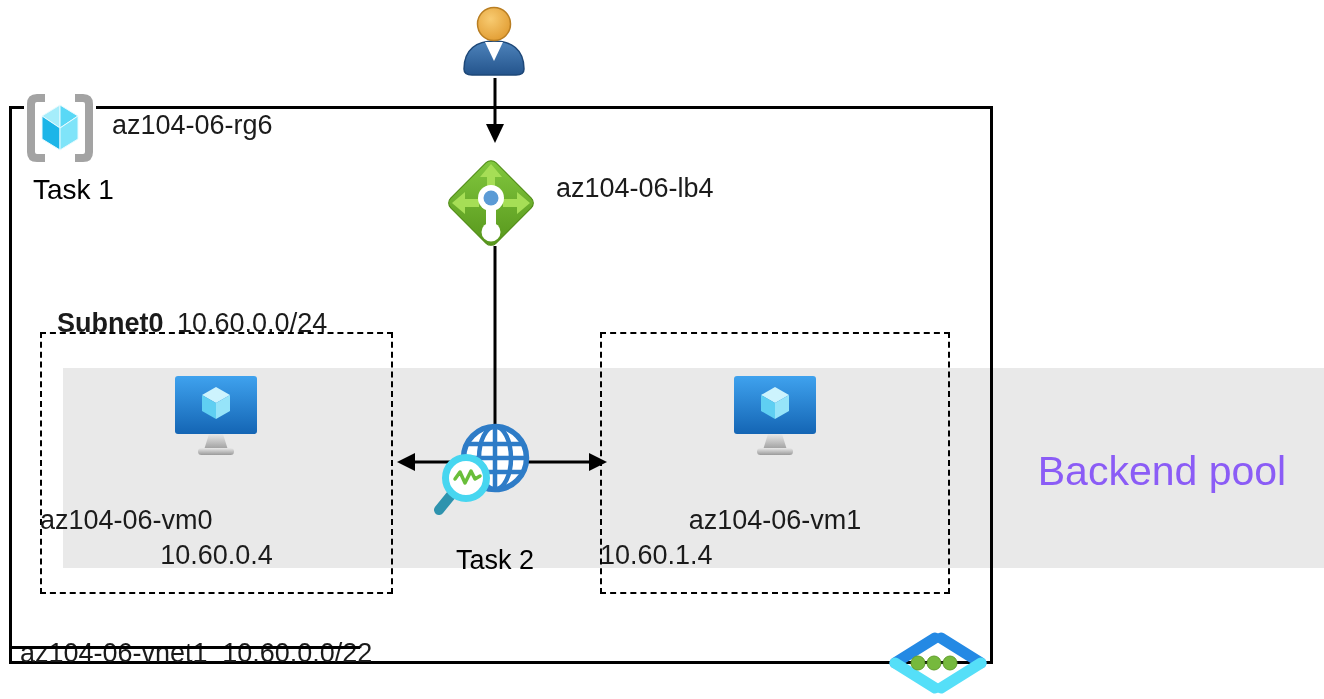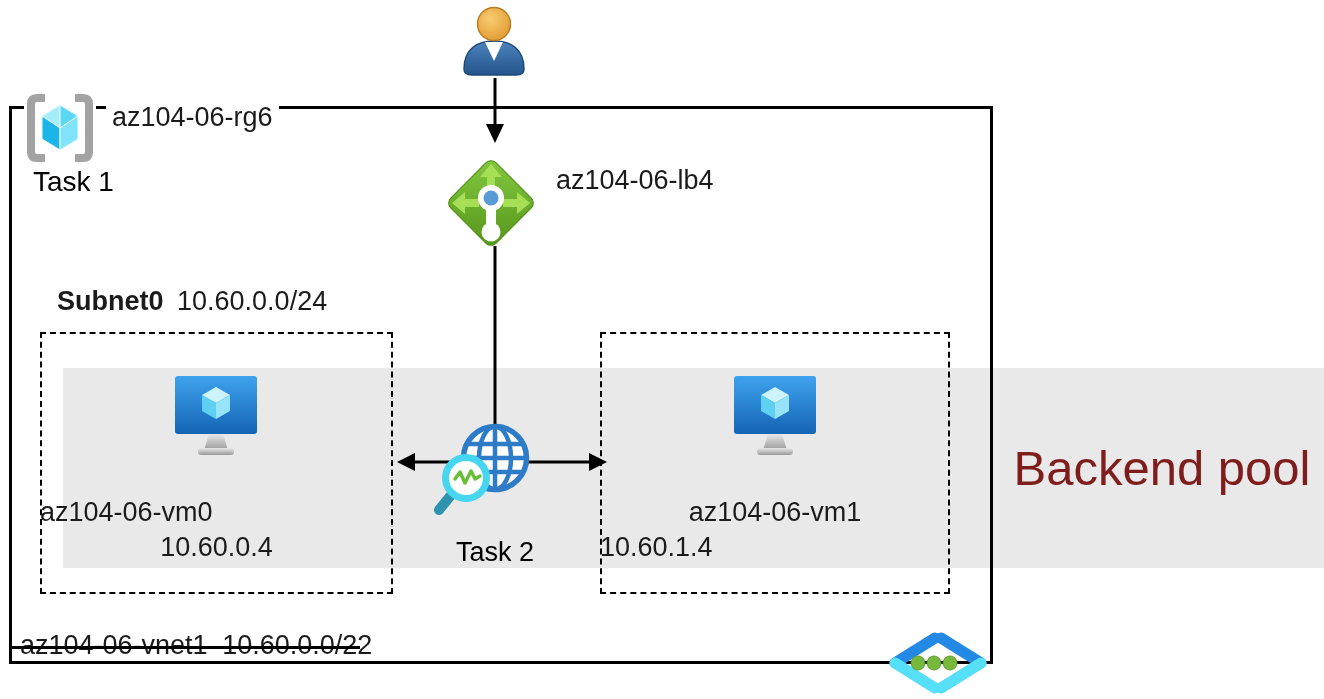--- a/index.html
+++ b/index.html
@@ -1,21 +1,21 @@
 <!DOCTYPE html>
 <html><head>
 <meta charset="utf-8">
 <style>
   html,body{margin:0;padding:0;background:#ffffff;}
   #stage{
     position:relative;width:1324px;height:699px;background:#ffffff;
     font-family:"Liberation Sans",sans-serif;color:#1b1b1b;overflow:hidden;
   }
   .abs{position:absolute;}
-  .lbl{white-space:nowrap;}
+  .lbl{white-space:nowrap;margin-top:8px;}
   .navy{color:#000000;font-weight:normal;}
   .bold{font-weight:bold;}
   svg{display:block;}
 </style>
 </head>
 <body>
 
 <div id="stage">
 
   <div class="abs" style="left:63px;top:368px;width:1261px;height:200px;background:#E9E9E9;"></div>
@@ -77,21 +77,21 @@
     <polygon points="9,48 22,37 22,44 36,44 36,52 22,52 22,59" fill="#A6DE56"></polygon>
     <polygon points="87,48 74,37 74,44 60,44 60,52 74,52 74,59" fill="#A6DE56"></polygon>
     <rect x="43" y="46" width="10" height="30" fill="#ffffff"></rect>
     <circle cx="48" cy="43" r="13" fill="#ffffff"></circle>
     <circle cx="48" cy="43" r="7.5" fill="#5B9BD5"></circle>
     <circle cx="48" cy="77" r="9.5" fill="#ffffff"></circle>
   </svg>
 
   <div class="abs lbl" style="left:556px;top:165px;font-size:27px;">az104-06-lb4</div>
 
-  <div class="abs lbl" style="left:57px;top:286px;font-size:27px;">
+  <div class="abs lbl" style="left:57px;top:300px;font-size:27px;">
     <span class="bold">Subnet0</span>
     <span style="margin-left:6px;">10.60.0.0/24</span>
   </div>
 
 
   <svg class="abs" style="left:171px;top:374px;" width="90" height="84" viewBox="0 0 90 84">
     <defs>
       <linearGradient id="vmS" x1="0" y1="0" x2="0" y2="1">
         <stop offset="0" stop-color="#3FA2EE"></stop>
           <stop offset="1" stop-color="#1465B4"></stop>
@@ -141,21 +141,21 @@
   </svg>
 
   <svg class="abs" style="left:430px;top:447px;" width="72" height="72" viewBox="0 0 72 72">
     <line x1="22" y1="47" x2="9" y2="63" stroke="#2E93AE" stroke-width="10" stroke-linecap="round"></line>
     <circle cx="36" cy="31" r="20.5" fill="#ffffff" stroke="#47D6F0" stroke-width="7"></circle>
     <polyline points="25,32 30,25 35,36 41,24 45,32 50,29" fill="none" stroke="#69BE3A" stroke-width="3.5" stroke-linecap="round" stroke-linejoin="round"></polyline>
   </svg>
 
   <div class="abs lbl navy" style="left:425px;top:537px;width:140px;text-align:center;font-size:27px;">Task 2</div>
 
-  <div class="abs lbl" style="left:1000px;top:440px;width:324px;text-align:center;font-size:49px;color:#7f1d1d;">Backend pool</div>
+  <div class="abs lbl" style="left:1000px;top:440px;width:324px;text-align:center;font-size:41px;color:#8b5cf6;">Backend pool</div>
 
   <div class="abs lbl" style="left:20px;top:630px;font-size:27px;">
     <span>az104-06-vnet1</span>
     <span style="margin-left:7px;">10.60.0.0/22</span>
   </div>
   <div class="abs" style="left:12px;top:646px;width:348px;height:3px;background:#000;"></div>
 
   <svg class="abs" style="left:888px;top:630px;" width="100" height="66" viewBox="0 0 100 66">
     <line x1="47" y1="8" x2="7" y2="33" stroke="#2489E4" stroke-width="11" stroke-linecap="round"></line>
     <line x1="7" y1="33" x2="47" y2="58" stroke="#55DFF8" stroke-width="11" stroke-linecap="round"></line>

